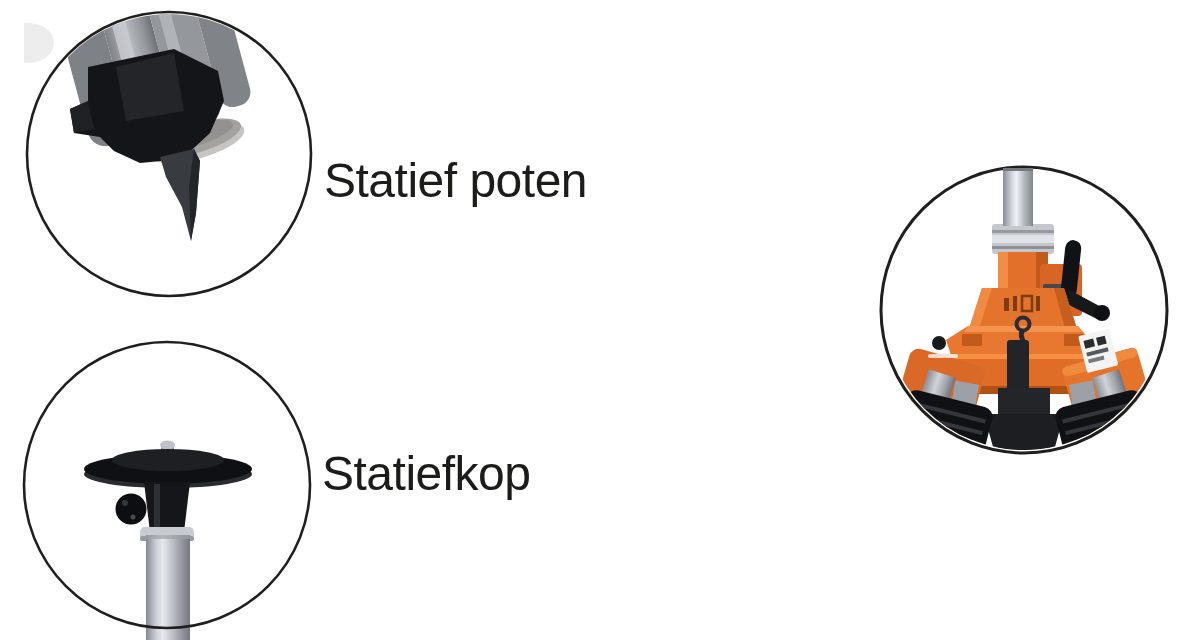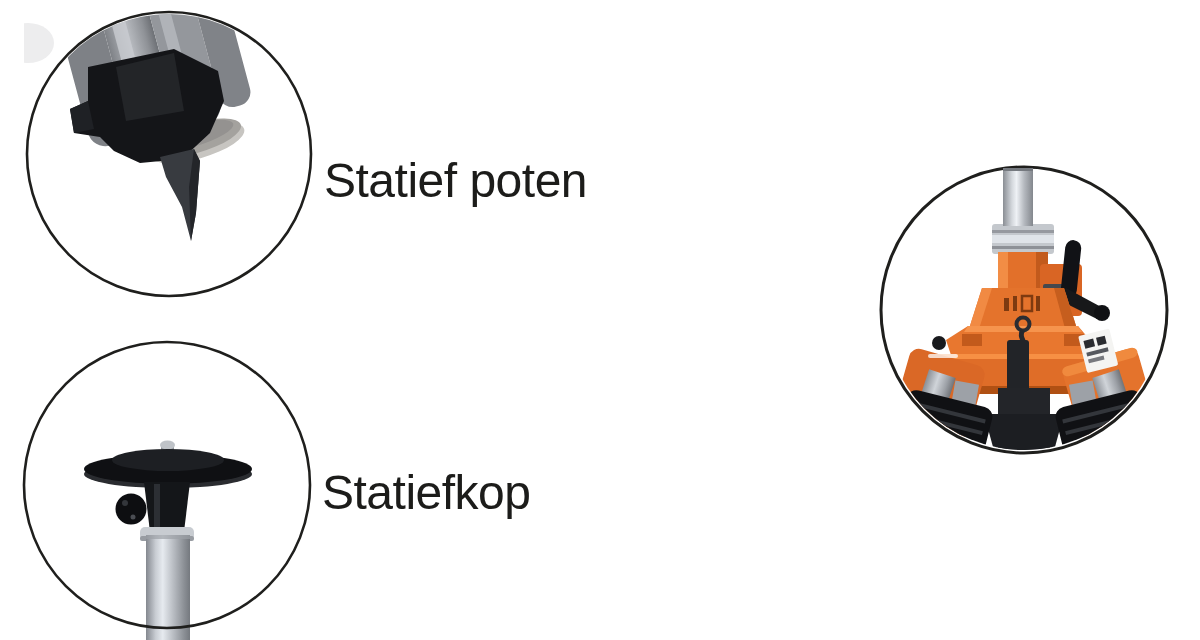--- a/index.html
+++ b/index.html
@@ -17,21 +17,21 @@
   #fig-indirecte-verstelling{left:876px;top:162px;}
   .label{
     position:absolute;
     color:#1c1c1a;
     line-height:1;
     white-space:nowrap;
     font-weight:400;
   }
   #label-statief-poten{left:324px;top:157px;font-size:48px;letter-spacing:-0.5px;}
   #label-indirecte-verstelling{left:455px;top:311px;font-size:52px;letter-spacing:-1px;}
-  #label-statiefkop{left:322px;top:469px;font-size:48px;letter-spacing:-0.5px;}
+  #label-statiefkop{left:322px;top:450px;font-size:48px;letter-spacing:-0.5px;}
 </style>
 </head>
 <body>
 
 <div class="canvas">
 
   <svg id="fig-statief-poten" class="fig" width="290" height="290" viewBox="0 0 290 290" role="img">
     <defs>
       <clipPath id="clip1">
           <circle cx="145" cy="145" r="140"></circle>

